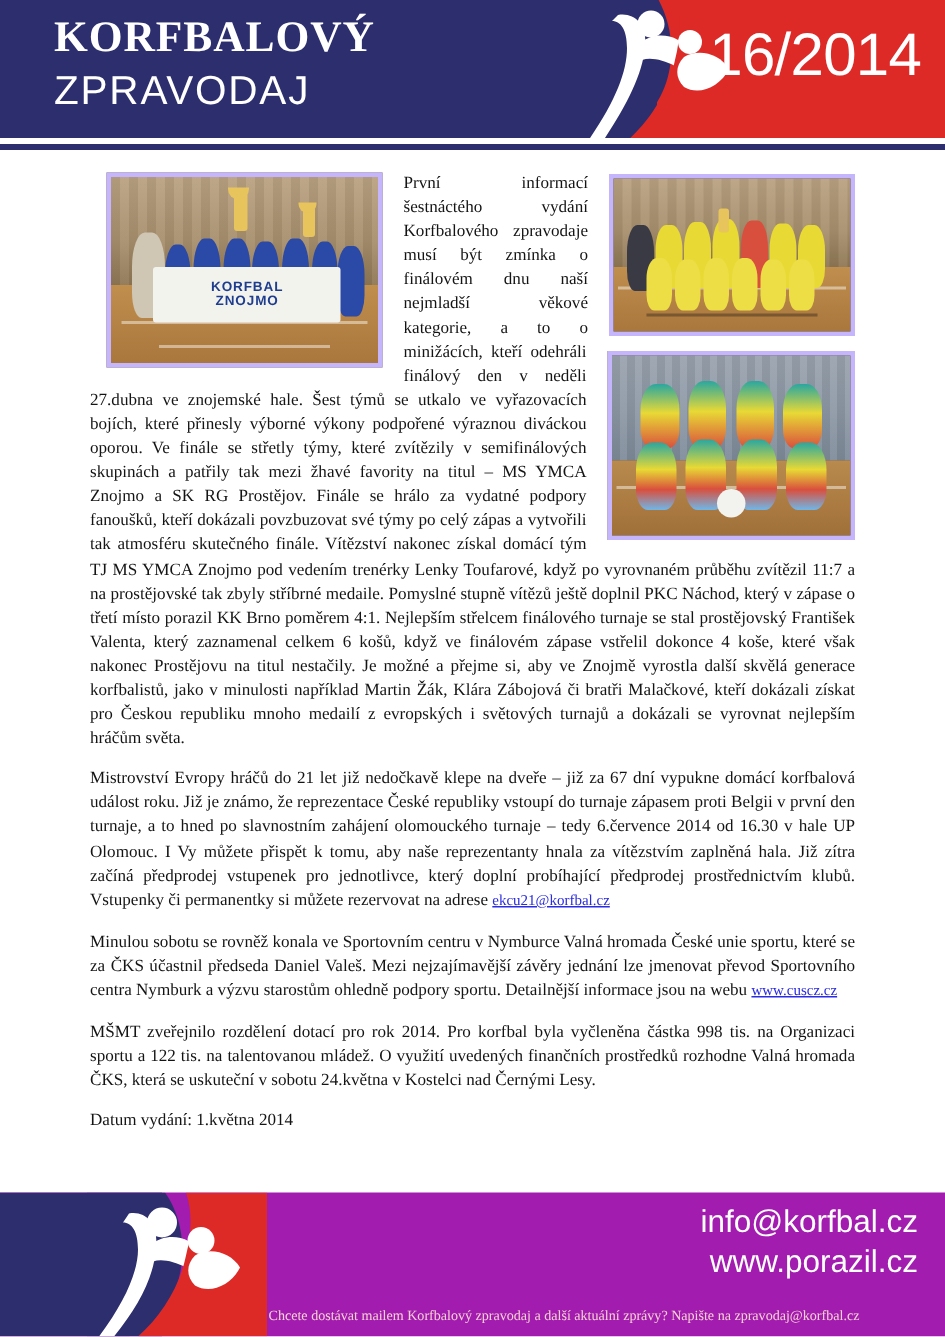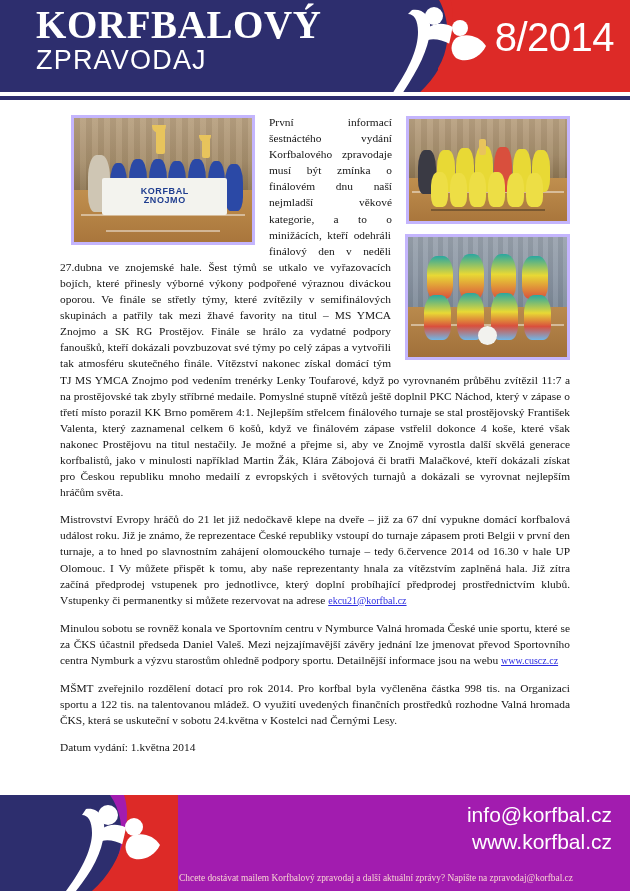--- a/index.html
+++ b/index.html
@@ -32,21 +32,21 @@
     width: 120px; height: 96px;
   }
   .header-title {
     position: absolute;
     left: 36px; top: 8px;
     color: #ffffff;
   }
   .title-line1 {
     font-family: "Liberation Serif", serif;
     font-weight: bold;
-    font-size: 39px;
+    font-size: 29px;
     letter-spacing: 0.6px;
     line-height: 34px;
   }
   .title-line2 {
     font-family: Liberation Sans, sans-serif;
     font-weight: normal;
     font-size: 27px;
     letter-spacing: 1.2px;
     line-height: 36px;
   }
@@ -210,21 +210,21 @@
 
     <path d="M84 40 C94 34 108 38 114 48 C108 60 94 66 84 60 C78 54 78 46 84 40 Z" fill="#ffffff"></path>
     <circle cx="88" cy="30" r="8" fill="#ffffff"></circle>
   </svg>
 
   <div class="header-title">
     <div class="title-line1">KORFBALOVÝ</div>
     <div class="title-line2">ZPRAVODAJ</div>
   </div>
 
-  <div class="issue-number">8/2014</div>
+  <div class="issue-number">16/2014</div>
 </div>
 <div class="header-rule"></div>
 
 <div class="page">
   <div class="article">
 
     <div class="photo photo-1">
       <div class="gym-wall"></div>
       <div class="gym-floor">
         <div class="floor-line" style="left:4%;top:46%;width:92%"></div>
@@ -306,17 +306,17 @@
     <path d="M28 14 C40 12 48 22 46 38 C44 58 34 76 18 96 H8 C26 72 34 52 34 38 C34 26 30 20 24 20 Z" fill="#ffffff"></path>
     <circle cx="50" cy="20" r="10" fill="#ffffff"></circle>
     <path d="M44 34 C54 26 70 30 76 40 C80 48 74 54 66 50 C58 46 50 44 44 46 Z" fill="#ffffff"></path>
     <path d="M66 0 H120 V96 H34 C50 82 62 62 66 42 C70 26 70 12 66 0 Z" fill="#dd2a27"></path>
     <path d="M72 42 C82 36 96 40 102 50 C96 62 82 68 72 62 C66 56 66 48 72 42 Z" fill="#ffffff"></path>
     <circle cx="76" cy="32" r="9" fill="#ffffff"></circle>
   </svg>
 
   <div class="footer-contacts">
     <div>info@korfbal.cz</div>
-    <div>www.korfbal.cz</div>
+    <div>www.porazil.cz</div>
   </div>
 
   <div class="footer-note">Chcete dostávat mailem Korfbalový zpravodaj a další aktuální zprávy? Napište na zpravodaj@korfbal.cz</div>
 </div>
 
 </body></html>

